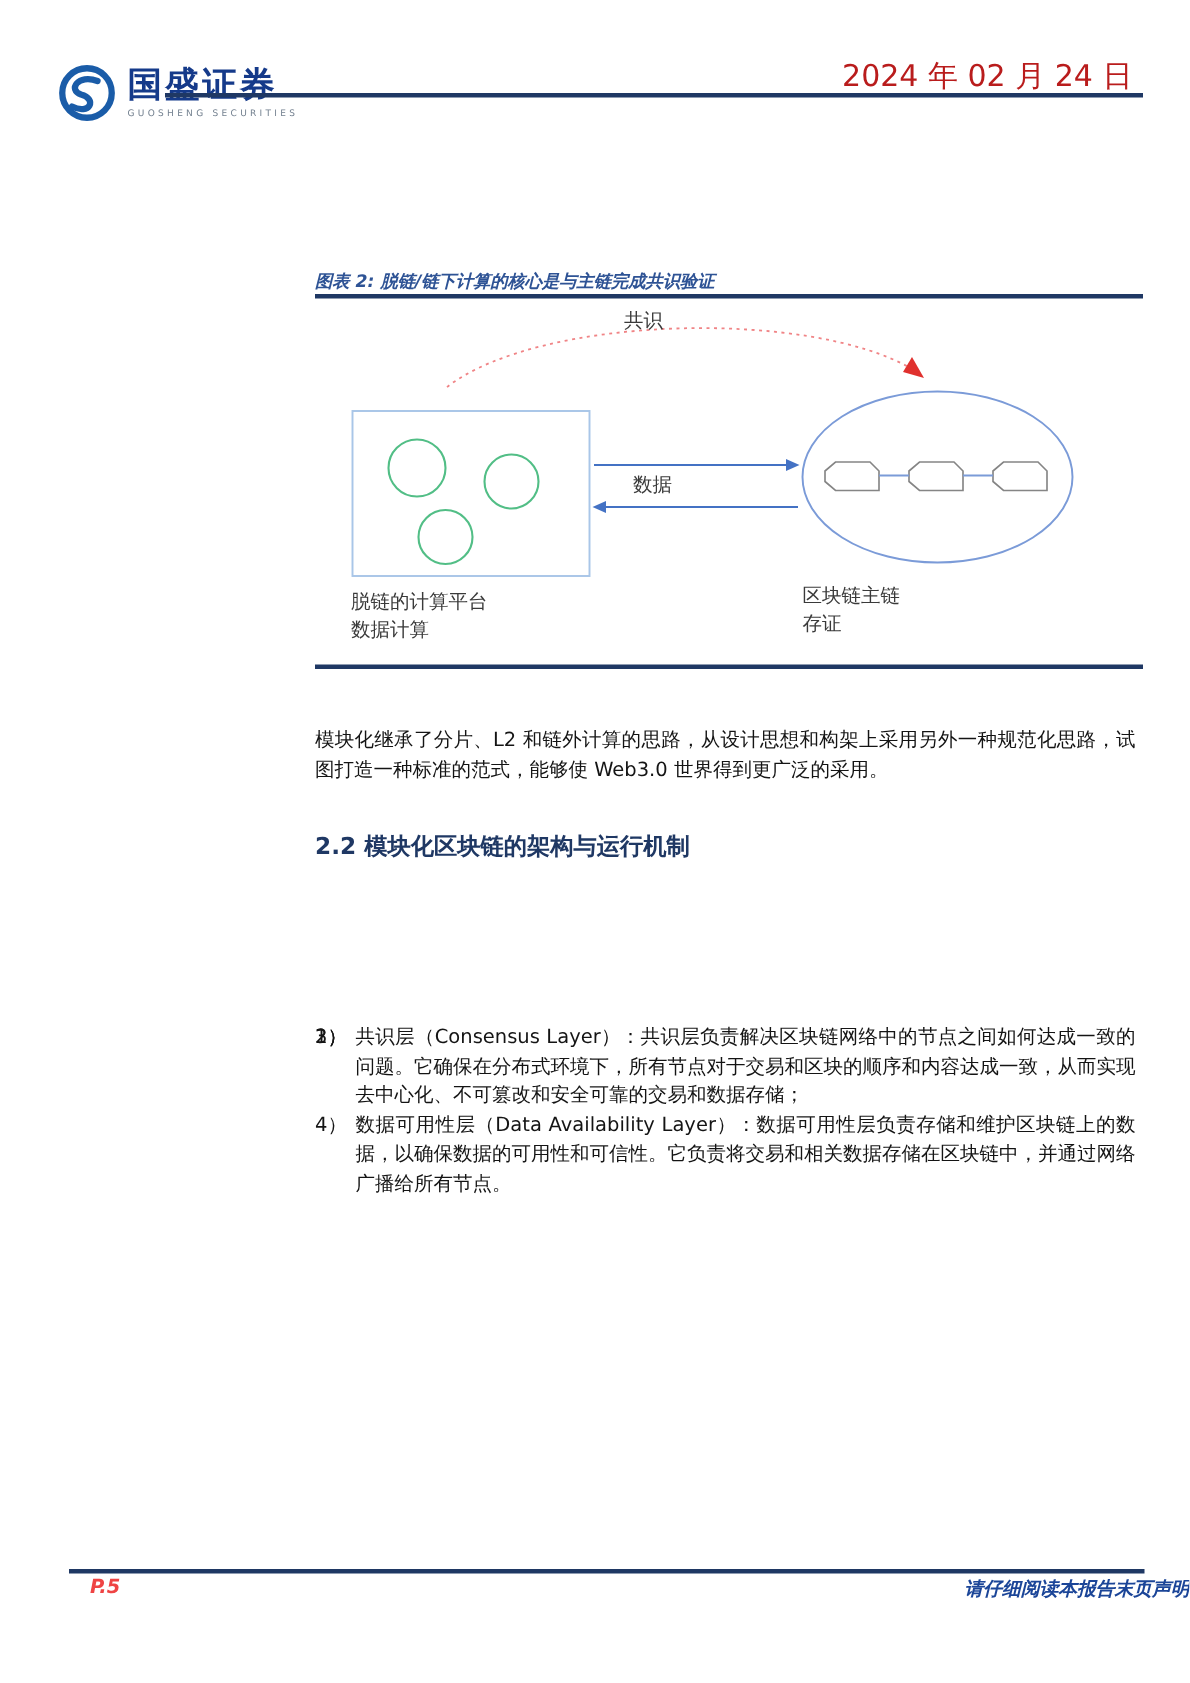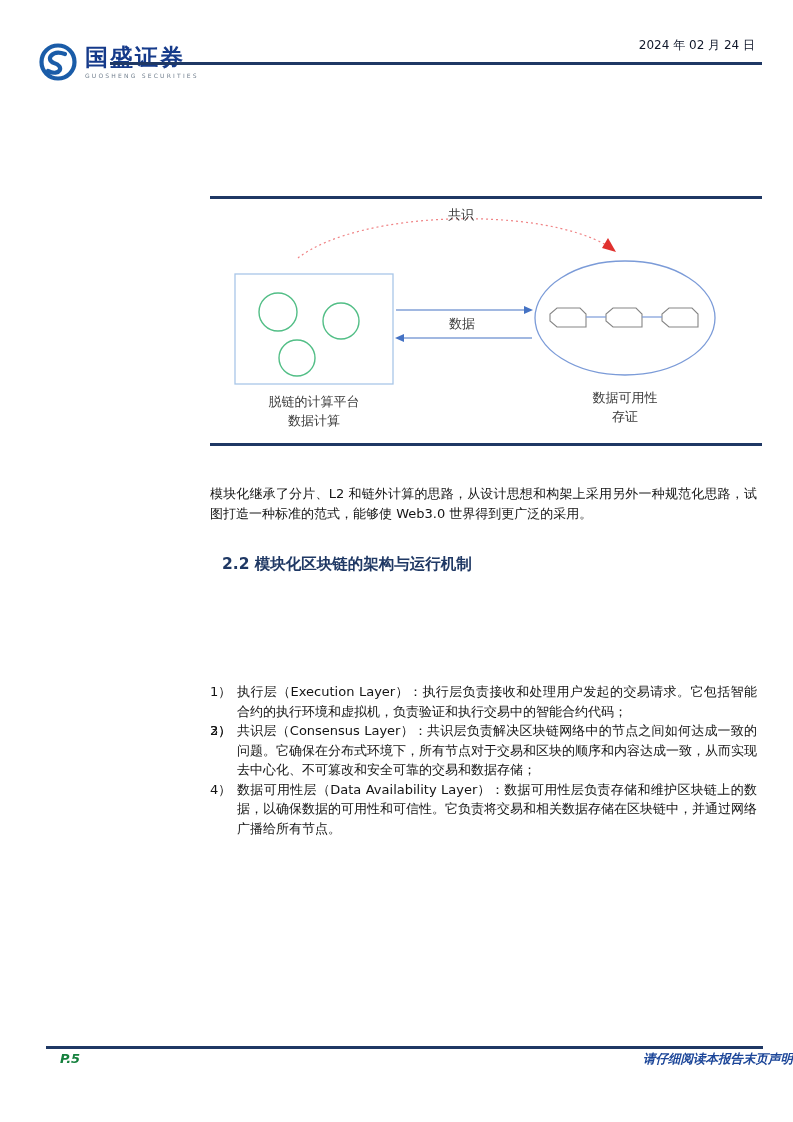--- a/index.html
+++ b/index.html
@@ -5,44 +5,44 @@
   html,body{margin:0;padding:0;background:#ffffff;}
   .page{
     position:relative;width:793px;height:1122px;background:#ffffff;overflow:hidden;
     font-family:"DejaVu Sans","Liberation Sans",sans-serif;color:#1a1a1a;
   }
   
   .logo{position:absolute;left:38px;top:21px;display:flex;align-items:center;gap:7px;margin-top:21px;}
   .logo-mark{width:40px;height:40px;}
   .brand-cn{font-size:23px;font-weight:bold;color:#153a8a;letter-spacing:2px;line-height:1;}
   .brand-en{font-size:6px;color:#6b7franklin;color:#73808f;letter-spacing:2.2px;margin-top:3px;}
-  .hdr-date{position:absolute;right:38px;top:37px;font-size:12px;color:#0f172a;}
+  .hdr-date{position:absolute;right:38px;top:37px;font-size:20px;color:#b91c1c;}
   .hdr-rule{position:absolute;left:110px;top:62px;width:652px;height:3px;background:#1F3864;}
   
   .col{position:absolute;left:210px;width:547px;}
   .body-text{font-size:13px;line-height:19.5px;text-align:justify;color:#141414;}
   .fig-caption{font-size:11.5px;font-style:italic;font-weight:bold;color:#2E5395;}
   .rule-navy{position:absolute;left:210px;width:552px;height:3px;background:#1F3864;}
   .fig-source{font-size:11px;font-style:italic;color:#2E5395;}
-  .sec-heading{font-size:15.5px;font-weight:bold;color:#1F3864;margin-left:12px;}
+  .sec-heading{font-size:15.5px;font-weight:bold;color:#1F3864;}
   
   .olist{display:flex;flex-direction:column;gap:0;}
   .olist-item{position:relative;padding-left:27px;font-size:13px;line-height:19.5px;text-align:justify;color:#141414;}
   .olist-marker{position:absolute;left:0;top:0;}
   
   .diagram{position:absolute;left:210px;top:200px;width:547px;height:242px;}
   .diagram svg{position:absolute;left:0;top:0;}
-  .dlabel{position:absolute;font-size:13px;color:#3a3a3a;text-align:center;line-height:19px;}
+  .dlabel{position:absolute;font-size:13px;color:#3a3a3a;line-height:19px;}
   .dlabel-consensus{left:206px;top:5px;width:90px;}
   .dlabel-data{left:212px;top:114px;width:80px;}
   .dlabel-left{left:24px;top:192px;width:160px;}
   .dlabel-right{left:325px;top:188px;width:180px;}
   
   .ftr-rule{position:absolute;left:46px;top:1046px;width:717px;height:3px;background:#1F3864;}
-  .ftr-page{position:absolute;left:60px;top:1051px;font-size:13px;font-weight:bold;font-style:italic;color:#15803d;}
+  .ftr-page{position:absolute;left:60px;top:1051px;font-size:13px;font-weight:bold;font-style:italic;color:#ef4444;}
   .ftr-disclaimer{position:absolute;left:0;top:1051px;width:793px;text-align:right;
     font-size:12.5px;font-weight:bold;font-style:italic;color:#1B4598;}
 </style>
 </head>
 <body>
 
 <div class="page">
 
   <div class="logo">
     <svg class="logo-mark" viewBox="0 0 40 40">
@@ -51,20 +51,21 @@
     </svg>
     <div>
       <div class="brand-cn">国盛证券</div>
       <div class="brand-en">GUOSHENG SECURITIES</div>
     </div>
   </div>
   <div class="hdr-date">2024 年 02 月 24 日</div>
   <div class="hdr-rule"></div>
 
 
+  <div class="col fig-caption" style="top:180px;">图表 2: 脱链/链下计算的核心是与主链完成共识验证</div>
   <div class="rule-navy" style="top:196px;"></div>
 
   <div class="diagram">
     <svg width="547" height="242" viewBox="0 0 547 242">
 
       <path d="M 88 58 C 150 10, 330 6, 398 46" fill="none" stroke="#F08486" stroke-width="1.2" stroke-dasharray="2 3"></path>
       <path d="M 398 38 L 406 52 L 392 48 Z" fill="#E0312E"></path>
 
       <rect x="25" y="74" width="158" height="110" fill="#ffffff" stroke="#A9C6E8" stroke-width="1.3"></rect>
       <circle cx="68" cy="112" r="19" fill="none" stroke="#52BE86" stroke-width="1.4"></circle>
@@ -84,35 +85,34 @@
       <line x1="376" y1="117" x2="396" y2="117" stroke="#7B9BD8" stroke-width="1.2"></line>
       <line x1="432" y1="117" x2="452" y2="117" stroke="#7B9BD8" stroke-width="1.2"></line>
     </svg>
     <div class="dlabel dlabel-consensus">共识</div>
     <div class="dlabel dlabel-data">数据</div>
     <div class="dlabel dlabel-left">
       <div>脱链的计算平台</div>
       <div>数据计算</div>
     </div>
     <div class="dlabel dlabel-right">
-      <div>数据可用性</div>
+      <div>区块链主链</div>
       <div>存证</div>
     </div>
   </div>
 
   <div class="rule-navy" style="top:443px;"></div>
 
   <div class="col body-text" style="top:484px;">模块化继承了分片、L2 和链外计算的思路，从设计思想和构架上采用另外一种规范化思路，试图打造一种标准的范式，能够使 Web3.0 世界得到更广泛的采用。</div>
 
   <div class="col sec-heading" style="top:554px;">2.2 模块化区块链的架构与运行机制</div>
 
   <div class="col olist" style="top:682px;">
     <div class="olist-item">
       <span class="olist-marker">1）</span>
-      <span>执行层（Execution Layer）：执行层负责接收和处理用户发起的交易请求。它包括智能合约的执行环境和虚拟机，负责验证和执行交易中的智能合约代码；</span>
     </div>
     <div class="olist-item">
       <span class="olist-marker">2）</span>
     </div>
     <div class="olist-item">
       <span class="olist-marker">3）</span>
       <span>共识层（Consensus Layer）：共识层负责解决区块链网络中的节点之间如何达成一致的问题。它确保在分布式环境下，所有节点对于交易和区块的顺序和内容达成一致，从而实现去中心化、不可篡改和安全可靠的交易和数据存储；</span>
     </div>
     <div class="olist-item">
       <span class="olist-marker">4）</span>

